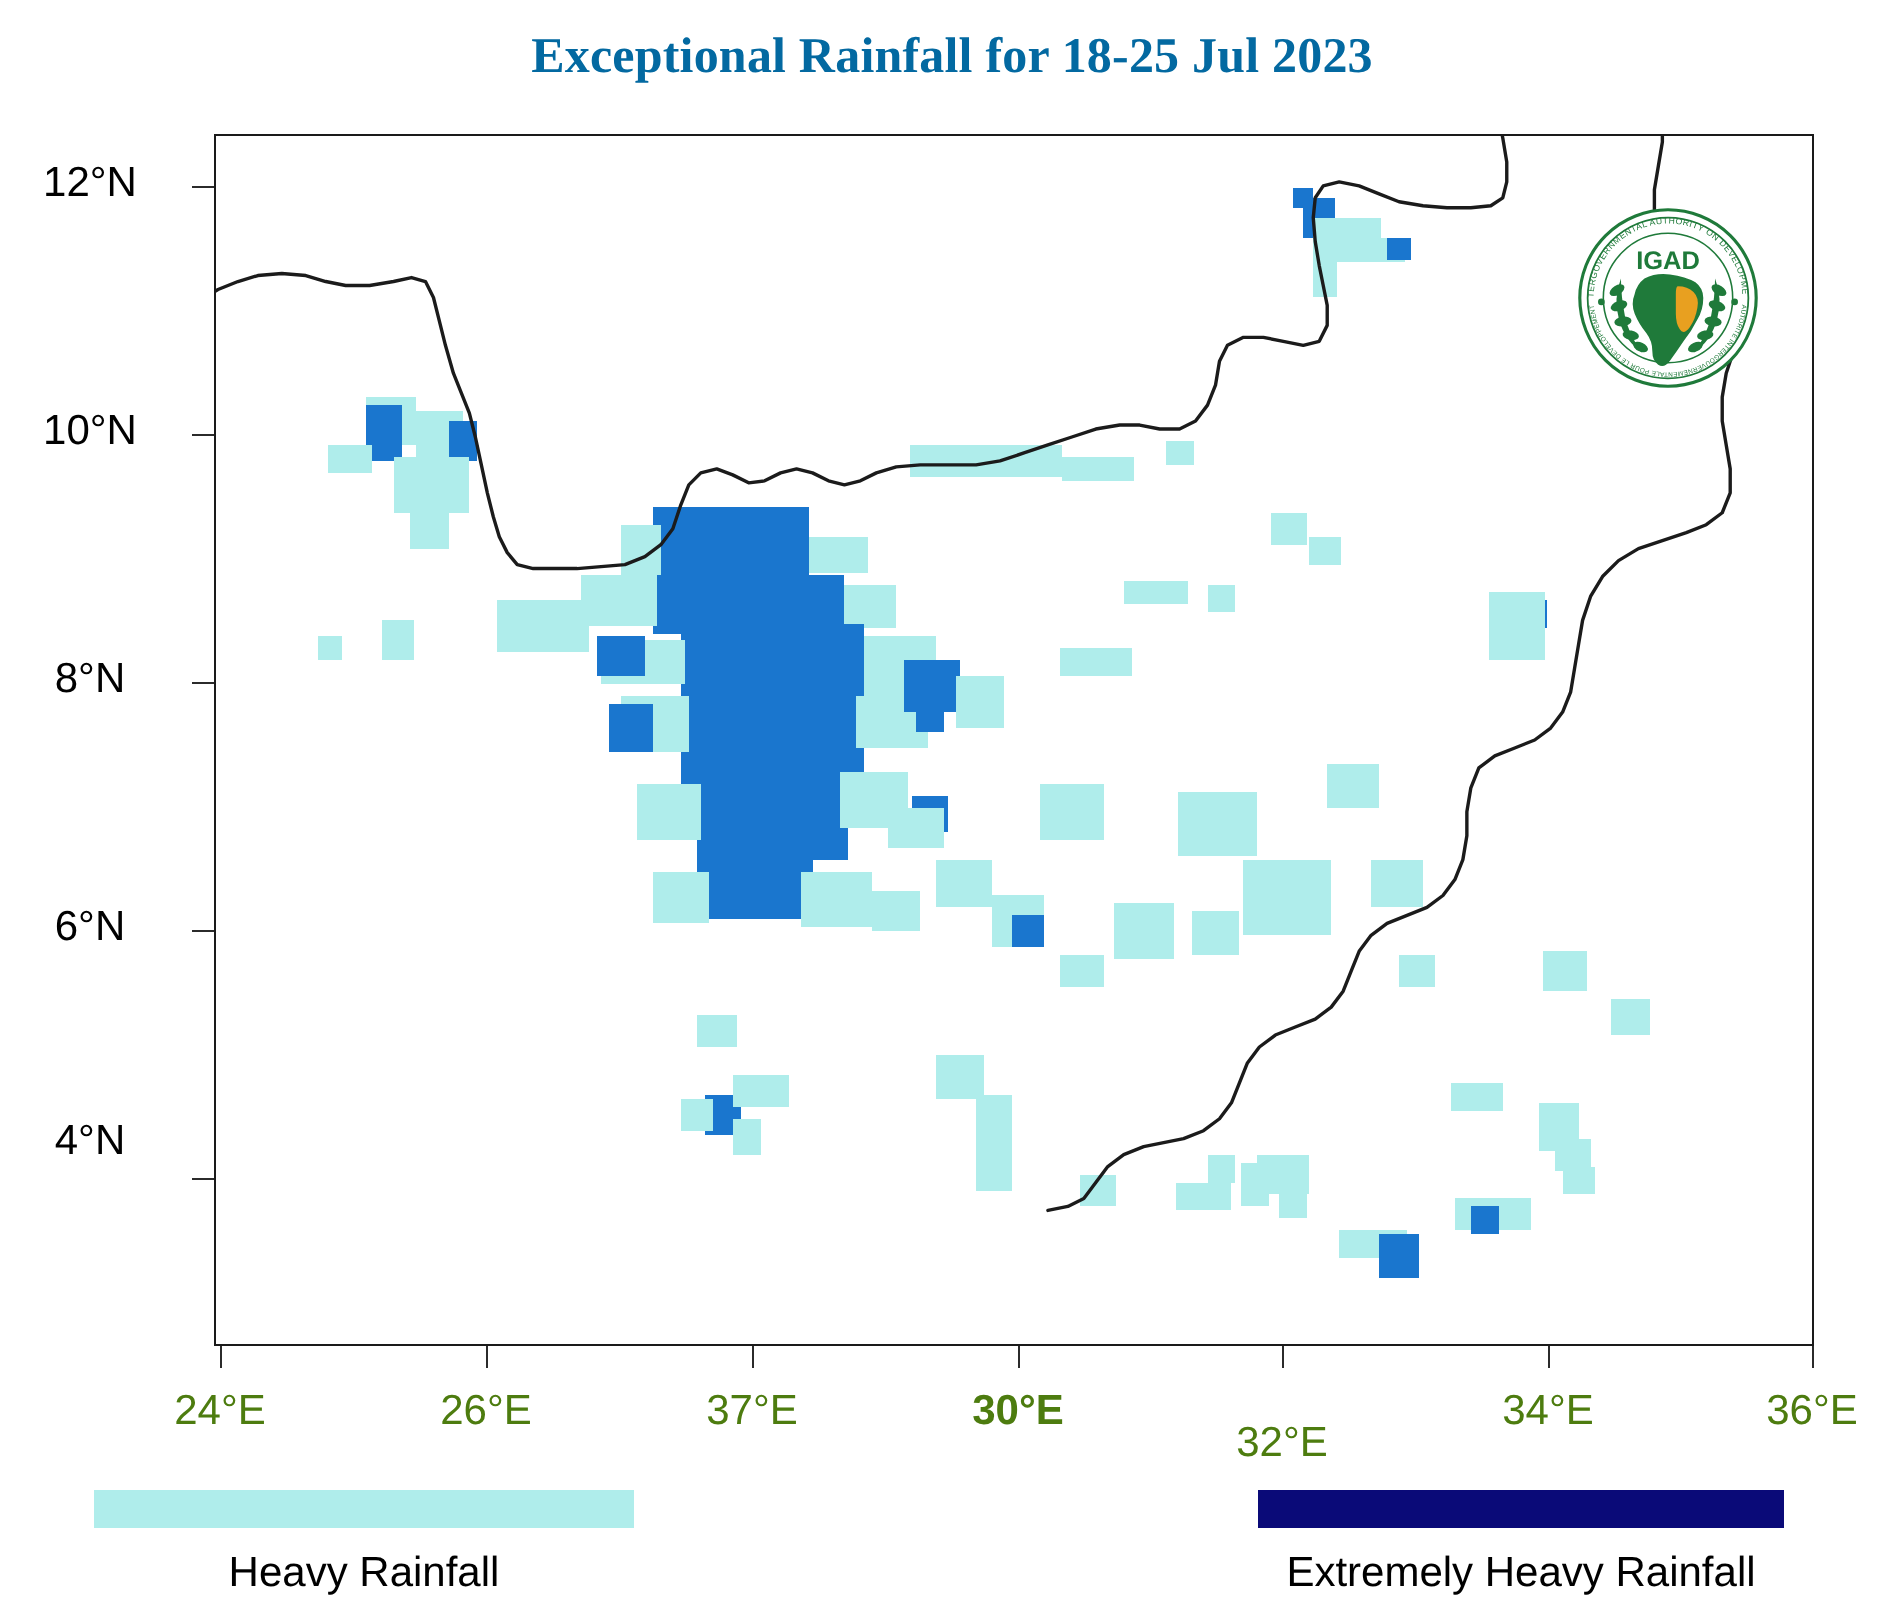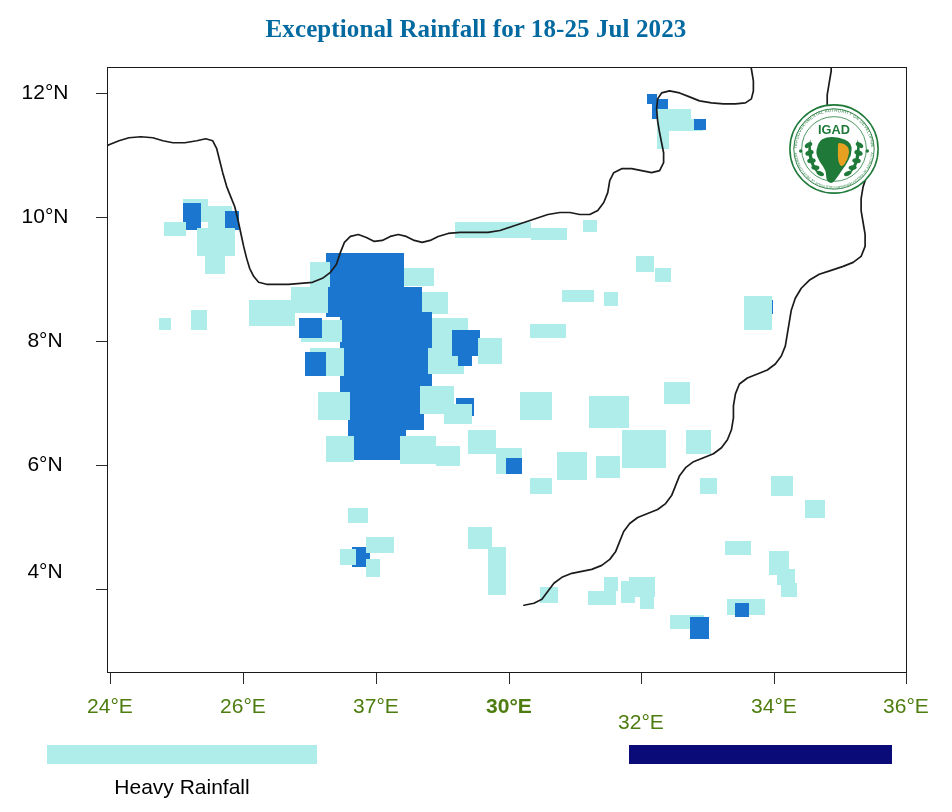--- a/index.html
+++ b/index.html
@@ -342,16 +342,17 @@
     <text x="50" y="35" text-anchor="middle" font-size="13" font-weight="bold" fill="#1F7A3A" font-family="'Liberation Sans',sans-serif">IGAD</text>
   </svg>
 
   <div id="legend">
     <div class="legend-entry" style="left:47px; width:270px;">
       <div class="legend-swatch" style="background: rgb(175, 237, 235);"></div>
       <div class="legend-caption">Heavy Rainfall</div>
     </div>
     <div class="legend-entry" style="left:629px; width:263px;">
       <div class="legend-swatch" style="background: rgb(10, 10, 120);"></div>
+      <div class="legend-caption">Extremely Heavy Rainfall</div>
     </div>
   </div>
 
 </div>
 
 </body></html>

